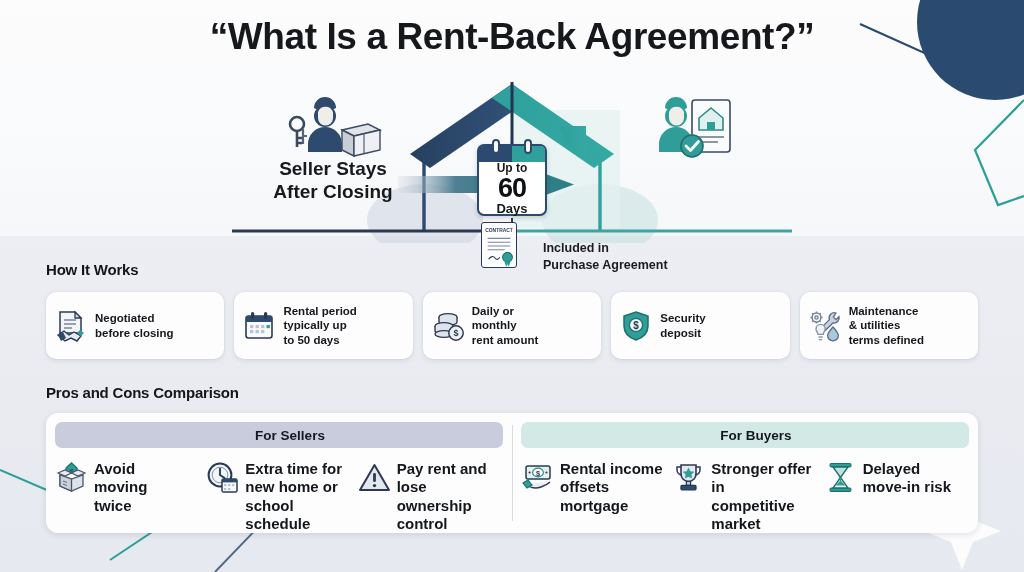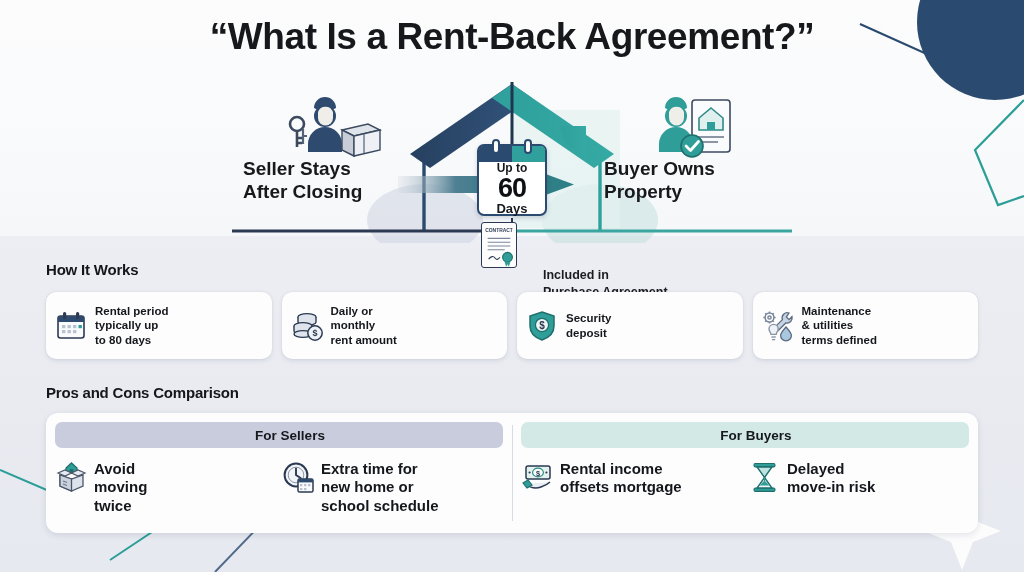--- a/index.html
+++ b/index.html
@@ -33,21 +33,21 @@
     font-size: 37px; font-weight: 700; letter-spacing: -0.4px;
     color: #16181c;
     white-space: nowrap;
   }
 
   
   .hero { position: absolute; left: 0; top: 68px; width: 1024px; height: 175px; }
   .hero-svg { position: absolute; left: 0; top: 0; }
 
   .side-label {
-    position: absolute; text-align: left;
+    position: absolute; text-align: center;
     font-size: 19px; font-weight: 700; line-height: 1.22;
     color: #17191d;
   }
   .side-label.left  { left: 243px; top: 89px; width: 180px; }
   .side-label.right { left: 604px; top: 89px; width: 180px; }
 
   
   .cal {
     position: absolute; left: 477px; top: 76px;
     width: 70px; height: 72px;
@@ -76,21 +76,21 @@
 
   
   .contract-doc {
     position: absolute; left: 481px; top: 222px;
     width: 36px; height: 46px;
     background: #fdfdfe; border: 1.8px solid #2b3a52; border-radius: 3px;
     z-index: 6;
   }
   .contract-note {
     position: absolute; left: 543px; top: 240px;
-    font-size: 12.5px; font-weight: 700; line-height: 1.35; color: #1a1c21; margin-top: 27px;
+    font-size: 12.5px; font-weight: 700; line-height: 1.35; color: #1a1c21;
   }
 
   
   .sec-h {
     position: absolute;
     font-size: 15px; font-weight: 700; color: #14161a; letter-spacing: -0.2px;
   }
   #h-how  { left: 46px; top: 261px; }
   #h-pros { left: 46px; top: 384px; }
 
@@ -232,24 +232,20 @@
         <circle cx="692" cy="78" r="11" fill="#2f9e99" stroke="#1f6f6c" stroke-width="1.6"></circle>
         <path d="M686 78 l4.5 4.5 l8 -9" fill="none" stroke="#ffffff" stroke-width="2.8" stroke-linecap="round" stroke-linejoin="round"></path>
       </g>
 
       <line x1="512" y1="150" x2="512" y2="158" stroke="#2b3a52" stroke-width="2"></line>
     </svg>
 
     <div class="side-label left">
       <span>Seller Stays</span><br>
       <span>After Closing</span>
-    </div>
-    <div class="side-label right">
-      <span>Buyer Owns</span><br>
-      <span>Property</span>
     </div>
 
     <div class="cal">
       <div class="cal-head">
           <i></i>
           <i></i>
         </div>
       <div class="cal-ring a"></div>
       <div class="cal-ring b"></div>
       <div class="cal-body">
@@ -275,41 +271,59 @@
   </svg>
   <div class="contract-note">
     <span>Included in</span><br>
     <span>Purchase Agreement</span>
   </div>
 
   <div class="sec-h" id="h-how">How It Works</div>
 
   <div class="how-row">
 
+    <div class="how-card">
+      <svg class="how-ic" viewBox="0 0 34 34">
+        <polygon points="6,3 21,3 27,9 27,24 6,24" fill="#f2f4f8" stroke="#2b3a52" stroke-width="1.5"></polygon>
+        <polygon points="21,3 21,9 27,9" fill="#d9dfe8" stroke="#2b3a52" stroke-width="1.3"></polygon>
+        <g stroke="#5d6b80" stroke-width="1.2">
+            <line x1="10" y1="11" x2="22" y2="11"></line>
+            <line x1="10" y1="15" x2="22" y2="15"></line>
+            <line x1="10" y1="19" x2="18" y2="19"></line>
+          </g>
+        <path d="M4 26 l6 -4 l5 4 l5 -3 l7 4 l-4 5 l-6 -3 l-6 3 z" fill="#e6eaf1" stroke="#2b3a52" stroke-width="1.4"></path>
+        <path d="M4 26 l5 -3 l3 6 l-5 3 z" fill="#2e4a6e"></path>
+        <path d="M27 27 l-4 -3 l3 -3 l4 3 z" fill="#2f9e99"></path>
+      </svg>
+      <div class="how-tx">
+        <span>Negotiated</span><br>
+        <span>before closing</span>
+      </div>
+    </div>
 
     <div class="how-card">
       <svg class="how-ic" viewBox="0 0 34 34">
         <rect x="4" y="7" width="26" height="22" rx="2.5" fill="#fafbfc" stroke="#2b3a52" stroke-width="1.6"></rect>
         <rect x="4" y="7" width="26" height="6" fill="#2e4a6e"></rect>
         <rect x="9" y="3" width="3.2" height="7" rx="1.5" fill="#2b3a52"></rect>
         <rect x="22" y="3" width="3.2" height="7" rx="1.5" fill="#2b3a52"></rect>
         <g fill="#b9c2d1">
           <rect x="8" y="16" width="3.4" height="3.2"></rect>
             <rect x="13.5" y="16" width="3.4" height="3.2"></rect>
           <rect x="19" y="16" width="3.4" height="3.2"></rect>
             <rect x="24.5" y="16" width="3.4" height="3.2" fill="#2f9e99"></rect>
           <rect x="8" y="21" width="3.4" height="3.2"></rect>
             <rect x="13.5" y="21" width="3.4" height="3.2"></rect>
           <rect x="19" y="21" width="3.4" height="3.2"></rect>
         </g>
       </svg>
       <div class="how-tx">
         <span>Rental period</span><br>
         <span>typically up</span><br>
-        <span>to 80 days</span>
+        <span>to 50 days</span>
       </div>
     </div>
 
     <div class="how-card">
       <svg class="how-ic" viewBox="0 0 34 34">
         <g stroke="#2b3a52" stroke-width="1.4" fill="#dfe4ec">
           <ellipse cx="17" cy="8" rx="9" ry="3.4"></ellipse>
           <path d="M8 8 v5 a9 3.4 0 0 0 18 0 V8"></path>
           <ellipse cx="13" cy="17" rx="9" ry="3.4"></ellipse>
           <path d="M4 17 v5 a9 3.4 0 0 0 18 0 V17"></path>
@@ -402,20 +416,31 @@
                 <rect x="22" y="27" width="2.4" height="2.2"></rect>
             </g>
           </svg>
           <div class="pc-tx">
             <span>Extra time for</span><br>
             <span>new home or</span><br>
             <span>school schedule</span>
           </div>
         </div>
 
+        <div class="pc-item">
+          <svg class="pc-ic" viewBox="0 0 33 33">
+            <path d="M16.5 4 L31 29 H2 Z" fill="#e4e8ee" stroke="#2b3a52" stroke-width="2" stroke-linejoin="round"></path>
+            <rect x="15.1" y="12" width="2.8" height="9" rx="1.3" fill="#2b3a52"></rect>
+            <circle cx="16.5" cy="24.6" r="1.7" fill="#2b3a52"></circle>
+          </svg>
+          <div class="pc-tx">
+            <span>Pay rent and lose</span><br>
+            <span>ownership control</span>
+          </div>
+        </div>
       </div>
     </div>
 
     <div class="pc-col">
       <div class="pc-head buyers">For Buyers</div>
       <div class="pc-items">
 
         <div class="pc-item">
           <svg class="pc-ic" viewBox="0 0 33 33">
             <rect x="5" y="5" width="24" height="13" rx="2" fill="#e3f2ef" stroke="#2b3a52" stroke-width="1.5"></rect>
@@ -425,20 +450,34 @@
               <circle cx="25.4" cy="11.5" r="1.1" fill="#2b3a52"></circle>
             <path d="M4 23 q8 6 16 3 q6 -2 9 -5" fill="#e9edf2" stroke="#2b3a52" stroke-width="1.5"></path>
             <path d="M2 22 l5 -3 l4 5 l-5 3 z" fill="#2f9e99" stroke="#1f6f6c" stroke-width="1.2"></path>
           </svg>
           <div class="pc-tx">
             <span>Rental income</span><br>
             <span>offsets mortgage</span>
           </div>
         </div>
 
+        <div class="pc-item">
+          <svg class="pc-ic" viewBox="0 0 33 33">
+            <path d="M9 4 h15 v9 a7.5 7.5 0 0 1 -15 0 z" fill="#e4e8ee" stroke="#2b3a52" stroke-width="1.6"></path>
+            <path d="M9 6 H5 v3 a5 5 0 0 0 5 5" fill="none" stroke="#2b3a52" stroke-width="1.5"></path>
+            <path d="M24 6 h4 v3 a5 5 0 0 1 -5 5" fill="none" stroke="#2b3a52" stroke-width="1.5"></path>
+            <path d="M16.5 6.6 l1.8 3.6 l4 .6 l-2.9 2.8 l.7 4 l-3.6 -1.9 l-3.6 1.9 l.7 -4 l-2.9 -2.8 l4 -.6 z" fill="#2f9e99"></path>
+            <rect x="14.4" y="20.4" width="4.2" height="4" fill="#c8cfda" stroke="#2b3a52" stroke-width="1.3"></rect>
+            <rect x="9" y="24.4" width="15" height="4.4" rx="1" fill="#2e4a6e" stroke="#1f3550" stroke-width="1.3"></rect>
+          </svg>
+          <div class="pc-tx">
+            <span>Stronger offer in</span><br>
+            <span>competitive market</span>
+          </div>
+        </div>
 
         <div class="pc-item">
           <svg class="pc-ic" viewBox="0 0 33 33">
             <rect x="6" y="2.5" width="21" height="3.4" rx="1.4" fill="#2f9e99" stroke="#1f6f6c" stroke-width="1.1"></rect>
             <rect x="6" y="27" width="21" height="3.4" rx="1.4" fill="#2f9e99" stroke="#1f6f6c" stroke-width="1.1"></rect>
             <path d="M9 6 h15 l-7.5 10.5 L9 6 z" fill="#bfe3e0" stroke="#1f6f6c" stroke-width="1.4"></path>
             <path d="M9 27 h15 l-7.5 -10.5 L9 27 z" fill="#eef4f6" stroke="#1f6f6c" stroke-width="1.4"></path>
             <path d="M11.6 24.6 h9.8 l-4.9 -5 z" fill="#2f9e99"></path>
             <line x1="16.5" y1="16.5" x2="16.5" y2="20" stroke="#2f9e99" stroke-width="1.3"></line>
           </svg>

